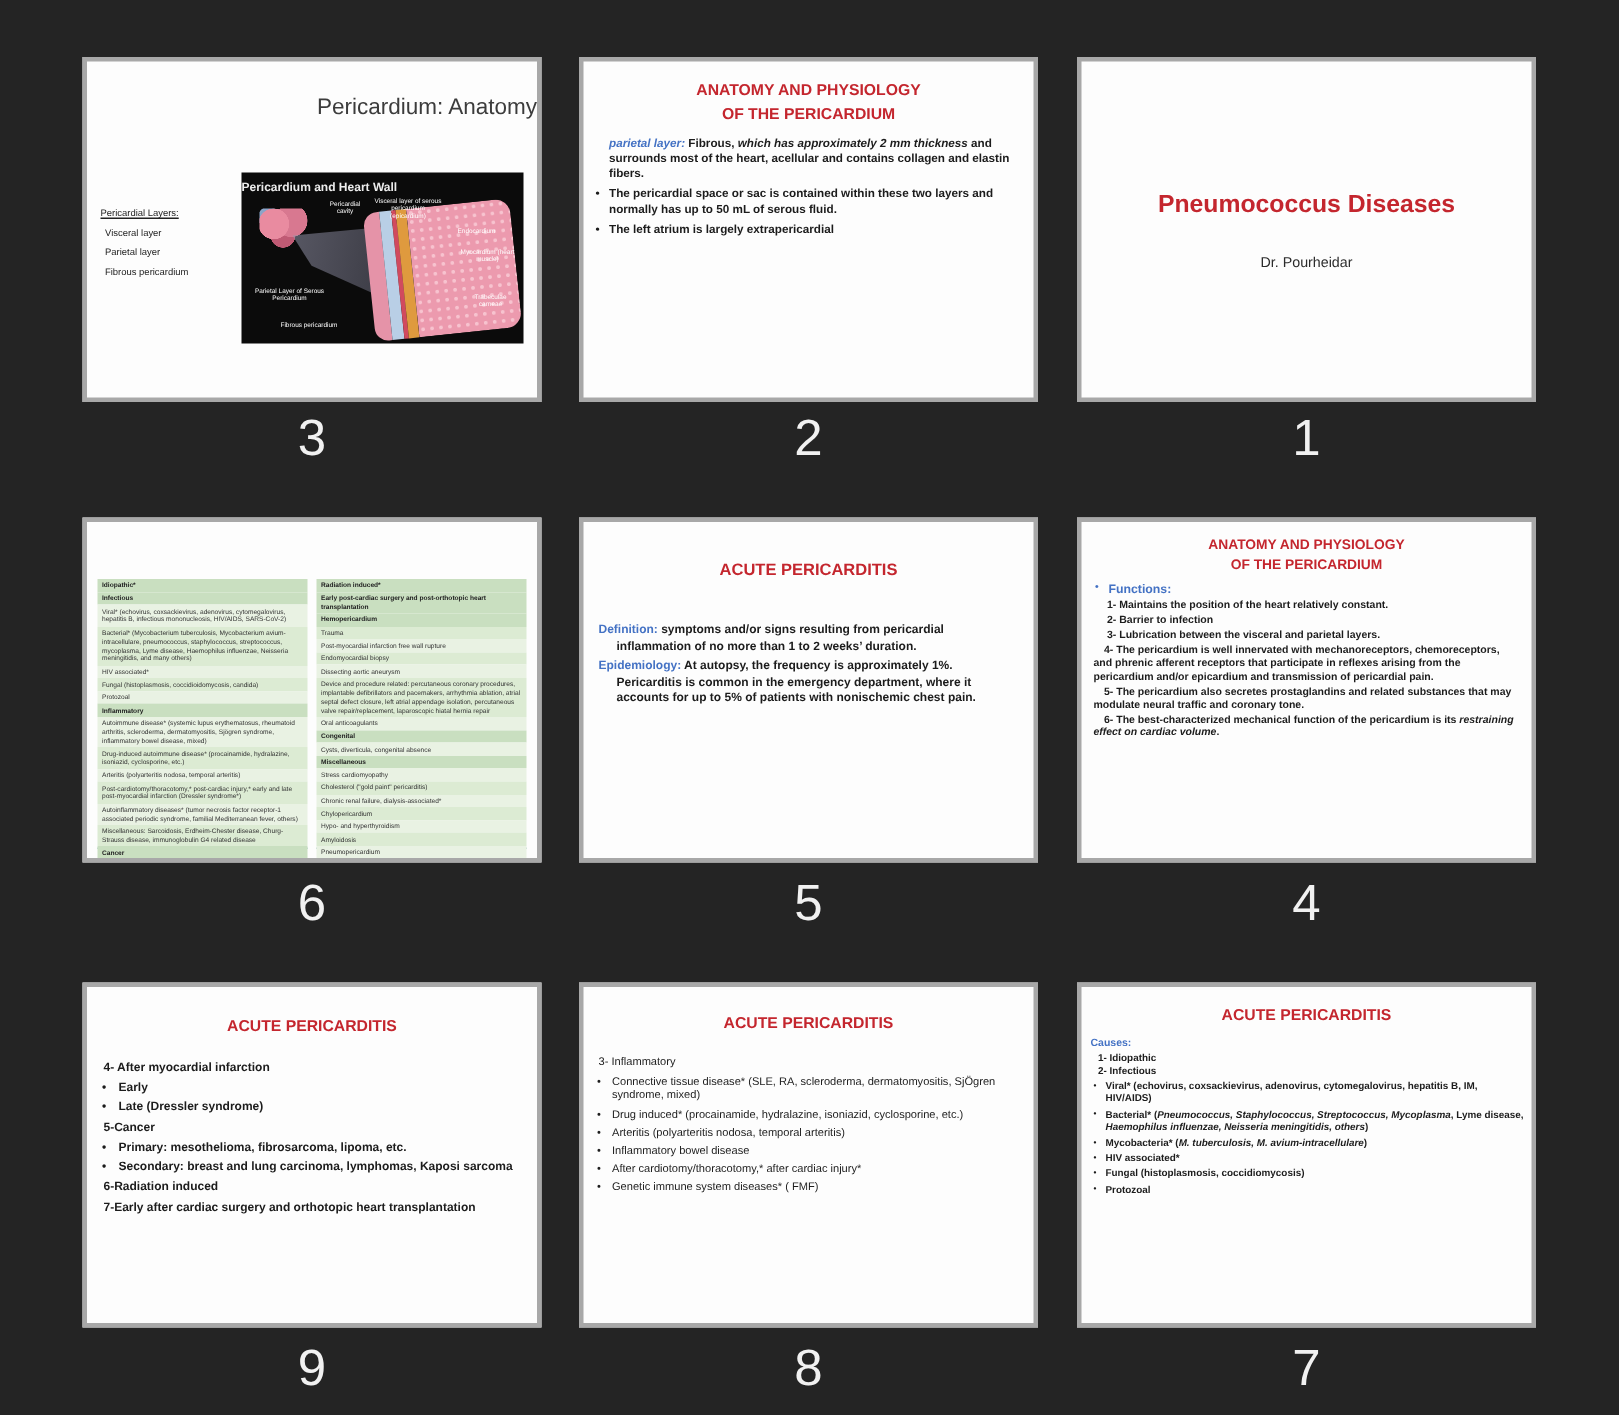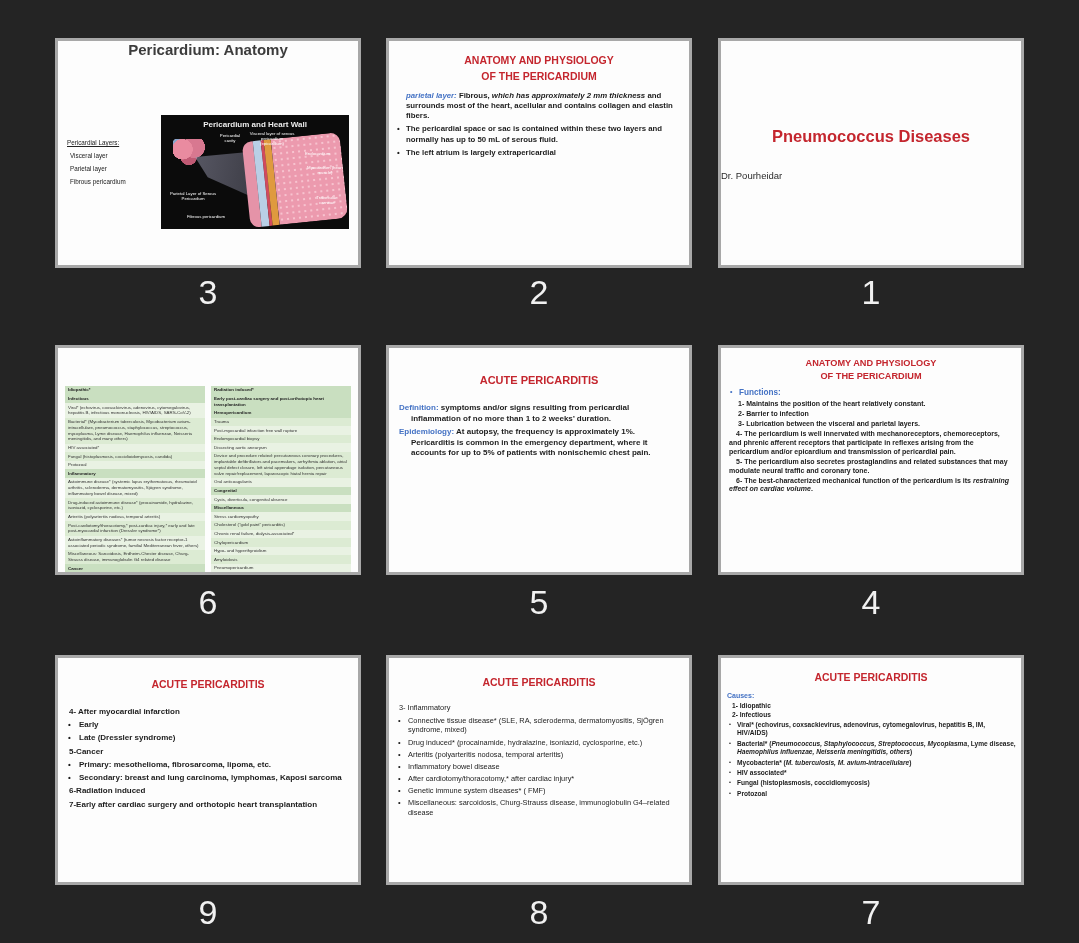--- a/index.html
+++ b/index.html
@@ -14,26 +14,26 @@
        color:#f1f1f1;font-weight:400}
   #n3{left:55px;top:272px} #n2{left:386px;top:272px} #n1{left:718px;top:272px}
   #n6{left:55px;top:582px} #n5{left:386px;top:582px} #n4{left:718px;top:582px}
   #n9{left:55px;top:892px} #n8{left:386px;top:892px} #n7{left:718px;top:892px}
 
   .rt{color:#c4262e;font-weight:bold;text-align:center}
   .blue{color:#4472c4}
   .it{font-style:italic}
 
   
-  .s3-title{text-align:center;font-size:15px;color:#3c3c3c;font-weight:700}
+  .s3-title{margin-top:22px;text-align:right;font-size:15px;color:#3c3c3c;font-weight:400}
   .s3-side{position:absolute;left:9px;top:98px;width:94px;font-size:6.3px;color:#222}
   .s3-side .hd{text-decoration:underline;margin-bottom:6px}
   .s3-side .sit{margin-bottom:6px;padding-left:3px}
   .fig{position:absolute;left:103px;top:74px;width:188px;height:114px;background:#0b0b0b}
-  .fig-title{color:#ececec;font-weight:bold;font-size:8px;text-align:center;padding-top:5px}
+  .fig-title{color:#ececec;font-weight:bold;font-size:8px;padding-top:5px}
   .heart{position:absolute;left:12px;top:24px;width:34px;height:27px;
     background:
       radial-gradient(circle at 28% 38%, #e98ba0 0 34%, transparent 35%),
       radial-gradient(circle at 62% 30%, #d87890 0 38%, transparent 39%),
       radial-gradient(circle at 46% 66%, #c05a74 0 32%, transparent 33%),
       radial-gradient(circle at 18% 22%, #8aa4c8 0 20%, transparent 21%)}
   .wedge{position:absolute;left:34px;top:32px;width:106px;height:72px;
     background:linear-gradient(100deg, rgba(150,150,172,.55), rgba(95,95,115,.35));
     clip-path:polygon(0 14%, 100% 0, 100% 100%, 12% 42%)}
   .layers{position:absolute;right:5px;top:22px;width:98px;height:86px;
@@ -56,33 +56,33 @@
   
   .s2 .rt{font-size:10.5px;line-height:1.55;margin-top:11px}
   .s2-body{margin:6px 8px 0 8px;font-size:7.8px;font-weight:bold;line-height:1.32}
   .s2-body .blue{font-style:italic}
   .bl{position:relative;padding-left:9px;margin-top:3px}
   .bl::before{content:"\2022";position:absolute;left:0;top:0}
   .sub{padding-left:9px;margin-top:2px}
 
   
   .s1-title{font-size:16.5px;margin-top:86px}
-  .s1-sub{text-align:left;font-size:9.5px;color:#2b2b2b;margin-top:24px}
+  .s1-sub{text-align:center;font-size:9.5px;color:#2b2b2b;margin-top:24px}
 
   
   .s6 .rt{font-size:8.6px;line-height:1.4;margin-top:6px}
   .s6-table{position:absolute;left:7px;right:7px;top:38px;bottom:6px;display:flex;gap:6px}
   .tcol{flex:1;display:flex;flex-direction:column;border-bottom:1px solid #7fb5a5}
   .trow{font-size:4.4px;line-height:1.32;padding:1.4px 3px;background:#e9f2e3;color:#333}
   .trow.alt{background:#dcebd3}
   .trow.b{background:#c9dfc0;font-weight:bold;color:#222}
 
   
   .s5 .rt{font-size:11px;margin-top:26px}
-  .s5-body{margin:17px 10px 0 10px;font-size:8px;font-weight:bold;line-height:1.32}
+  .s5-body{margin:29px 10px 0 10px;font-size:8px;font-weight:bold;line-height:1.32}
   .s5-body p{padding-left:12px;text-indent:-12px;margin:0 0 3px 0}
   .s5 .key{font-weight:bold}
 
   
   .s4 .rt{font-size:9.2px;line-height:1.45;margin-top:9px}
   .s4-body{margin:4px 8px 0 8px;font-size:7px;font-weight:bold;line-height:1.24}
   .s4-label{color:#4472c4;font-size:8.2px;position:relative;padding-left:10px;margin-bottom:2px}
   .s4-label::before{content:"\2022";position:absolute;left:1px;top:0;font-size:7px}
   .s4-body p{margin:1.5px 0;text-indent:7px}
   .s4-body p.nw{text-indent:9px}
@@ -255,21 +255,20 @@
   <div class="s8-body">
     <div class="s8-h">3- Inflammatory</div>
     <ul>
 
     <li>Connective tissue disease* (SLE, RA, scleroderma, dermatomyositis, SjÖgren syndrome, mixed)</li>
         <li class="alt">Drug induced* (procainamide, hydralazine, isoniazid, cyclosporine, etc.)</li>
         <li>Arteritis (polyarteritis nodosa, temporal arteritis)</li>
         <li class="alt">Inflammatory bowel disease</li>
         <li>After cardiotomy/thoracotomy,* after cardiac injury*</li>
         <li class="alt">Genetic immune system diseases* ( FMF)</li>
-        <li>Miscellaneous: sarcoidosis, Churg-Strauss disease, immunoglobulin G4–related disease</li>
       </ul>
   </div>
 </div>
 
 <div class="slide s7" id="s7">
   <div class="rt">ACUTE PERICARDITIS</div>
   <div class="s7-body">
     <div class="s7-label blue">Causes:</div>
     <div class="s7-h">1- Idiopathic</div>
     <div class="s7-h">2- Infectious</div>

